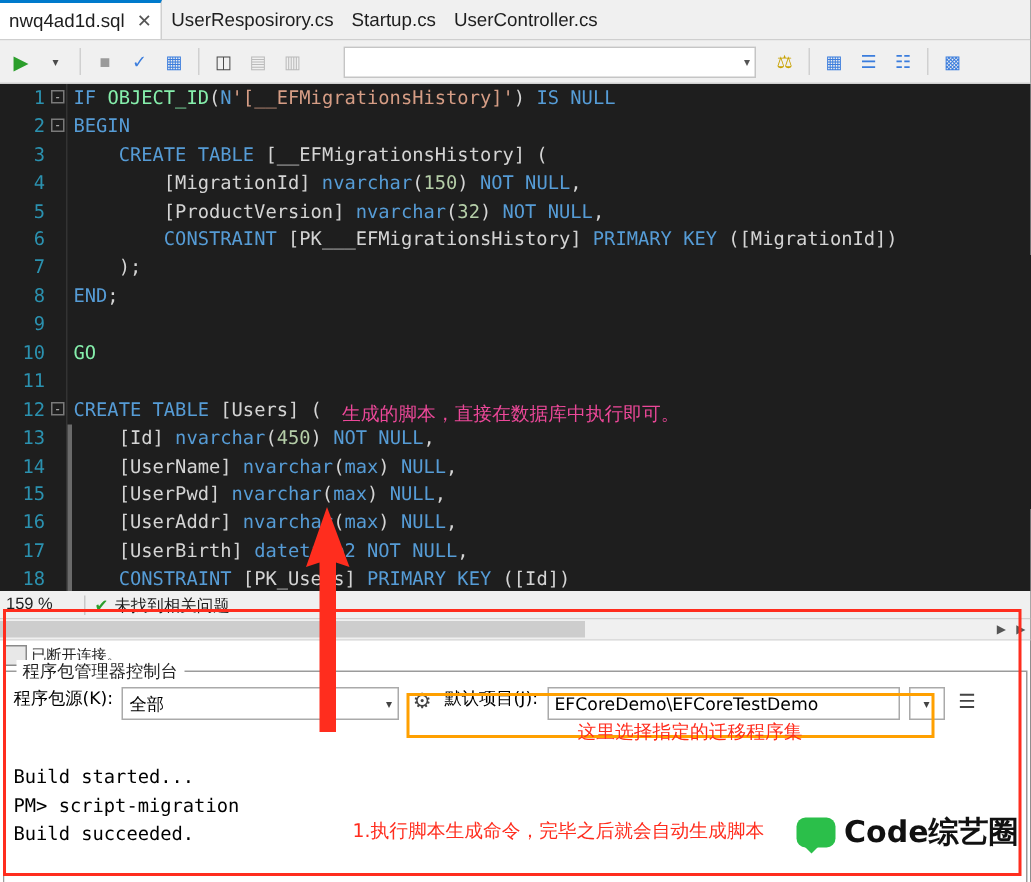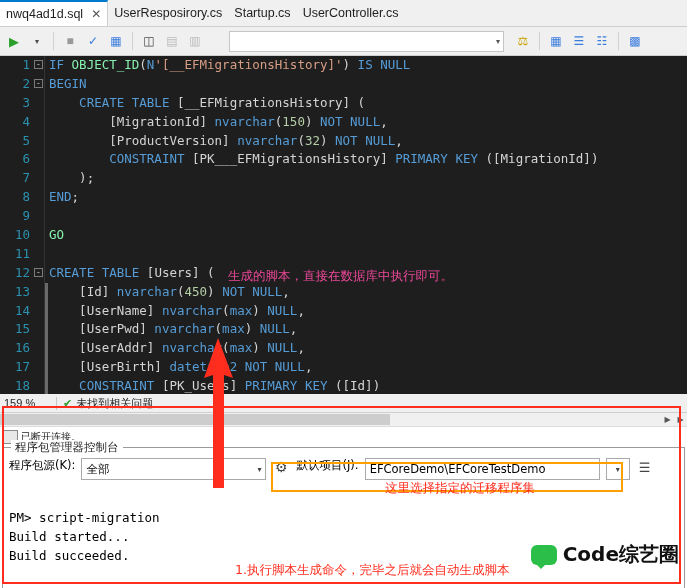--- a/index.html
+++ b/index.html
@@ -73,21 +73,21 @@
   
   .orangebox{position:absolute;border:2px solid #ffa000;left:268px;top:14px;width:352px;height:30px;box-sizing:border-box;}
 
   
   .redbox{position:absolute;left:2px;top:406px;width:679px;height:178px;border:2px solid #ff2d1e;box-sizing:border-box;pointer-events:none;}
 
   
   .arrow{position:absolute;left:200px;top:338px;width:40px;height:150px;}
 
   .anno2{position:absolute;left:385px;top:480px;color:#ff2d1e;font-size:12.5px;font-family:"DejaVu Sans", sans-serif;}
-  .anno3{position:absolute;left:235px;top:546px;color:#ff2d1e;font-size:12.5px;font-family:"DejaVu Sans", sans-serif;margin-top:16px;}
+  .anno3{position:absolute;left:235px;top:546px;color:#ff2d1e;font-size:12.5px;font-family:"DejaVu Sans", sans-serif;}
 
   .wm{position:absolute;right:8px;bottom:20px;display:flex;align-items:center;gap:6px;font-size:20px;font-family:"DejaVu Sans", sans-serif;color:#111;font-weight:bold;}
   .wm .bubble{width:26px;height:20px;background:#2bbf4a;border-radius:6px;position:relative;}
   .wm .bubble:after{content:"";position:absolute;left:5px;bottom:-4px;border-left:5px solid transparent;border-right:5px solid transparent;border-top:5px solid #2bbf4a;}
 </style>
 </head>
 <body>
 
 <div class="app">
 
@@ -187,22 +187,22 @@
       <span class="lbl">默认项目(J):</span>
       <div class="combo" style="width:225px;">
         <span class="cv">EFCoreDemo\EFCoreTestDemo</span>
       </div>
       <div class="combo" style="width:14px;justify-content:center;">
         <span class="cd">▾</span>
       </div>
       <div class="gear" style="font-size:13px;">☰</div>
     </div>
     <div class="console">
+      <div>Build started...</div>
       <div>PM&gt; script-migration</div>
-      <div>Build started...</div>
       <div>Build succeeded.</div>
     </div>
     <div class="orangebox"></div>
   </div>
 
   <div class="redbox"></div>
 
   <svg class="arrow" viewBox="0 0 40 150">
     <polygon points="18,0 4,40 13,37 13,150 24,150 24,37 33,40" fill="#ff2d1e"></polygon>
   </svg>

